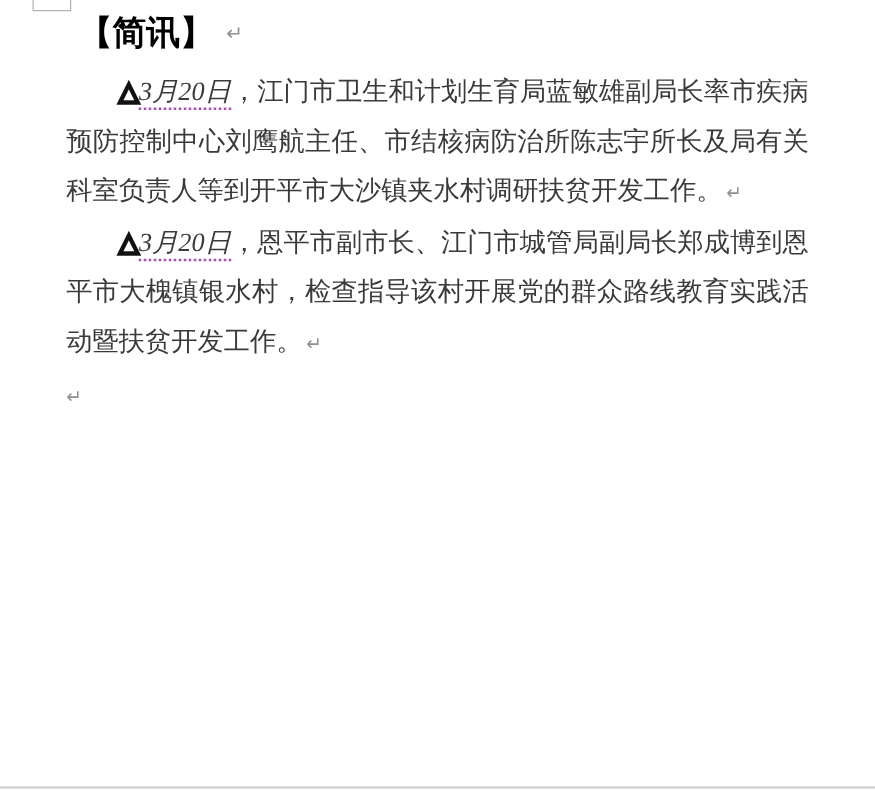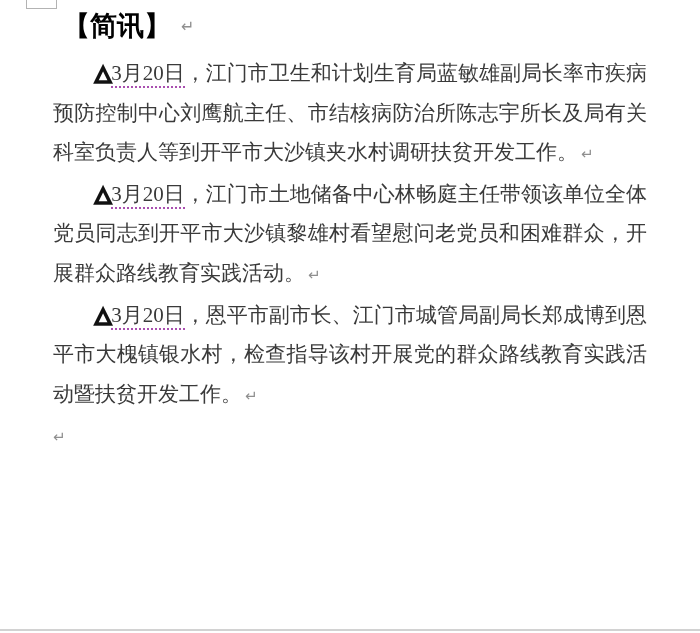--- a/index.html
+++ b/index.html
@@ -43,20 +43,21 @@
     text-indent: 42px;
   }
   .delta {
     font-weight: bold;
     color: #111111;
     -webkit-text-stroke: 1.6px #111111;
   }
   .date-underlined {
     border-bottom: 2px dotted #a94fb0;
     padding-bottom: 1px;
+    font-style: italic;
   }
   .pmark {
     color: #8f8f8f;
     font-size: 15px;
     font-family: "DejaVu Sans", sans-serif;
     padding-left: 3px;
   }
   .title-pmark {
     font-weight: normal;
     font-size: 16px;
@@ -78,21 +79,20 @@
 <body>
 
 <div class="boundary-box"></div>
 
 <div class="doc-title"><span>【简讯】</span><span class="title-pmark">↵</span></div>
 
 <div class="doc-body">
 
   <p><span class="delta">△</span><span class="date-underlined">3月20日</span><span>，江门市卫生和计划生育局蓝敏雄副局长率市疾病预防控制中心刘鹰航主任、市结核病防治所陈志宇所长及局有关科室负责人等到开平市大沙镇夹水村调研扶贫开发工作。</span><span class="pmark">↵</span></p>
 
-  <p><span class="delta">△</span><span class="date-underlined">3月20日</span><span>，江门市土地储备中心林畅庭主任带领该单位全体党员同志到开平市大沙镇黎雄村看望慰问老党员和困难群众，开展群众路线教育实践活动。</span><span class="pmark">↵</span></p>
 
   <p><span class="delta">△</span><span class="date-underlined">3月20日</span><span>，恩平市副市长、江门市城管局副局长郑成博到恩平市大槐镇银水村，检查指导该村开展党的群众路线教育实践活动暨扶贫开发工作。</span><span class="pmark">↵</span></p>
 
 
   <p class="empty-line" style="text-indent:0;"><span class="pmark">↵</span></p>
 
 </div>
 
 <div class="bottom-rule"></div>
 

